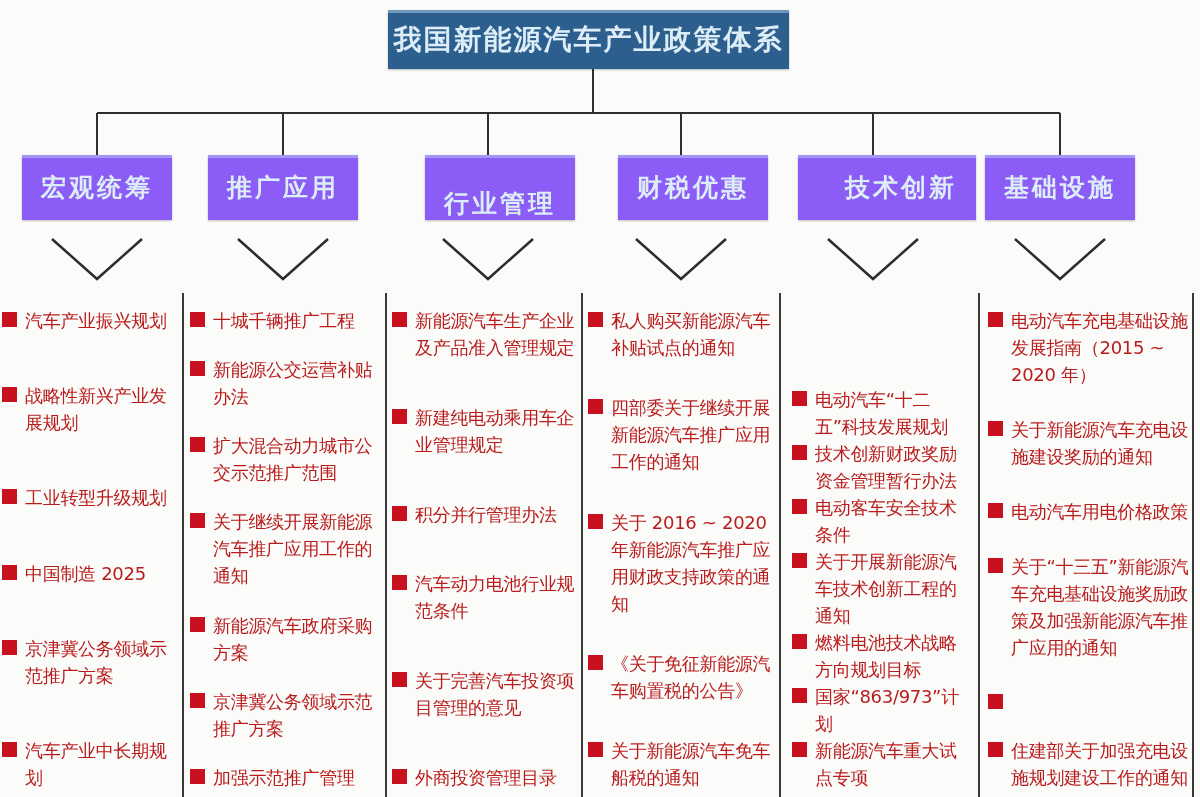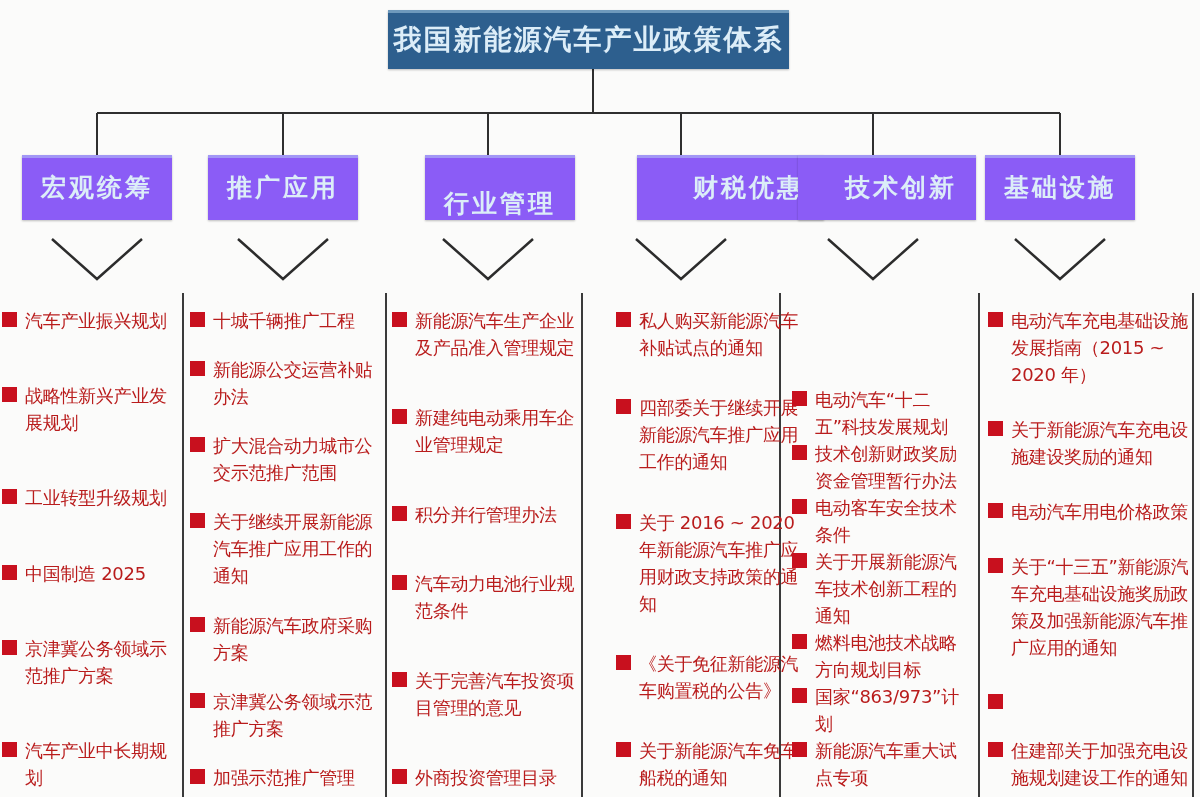--- a/index.html
+++ b/index.html
@@ -167,28 +167,28 @@
         </div>
         <div class="item">
           <span class="bullet"></span>
           <span class="item-text">关于完善汽车投资项目管理的意见</span>
         </div>
         <div class="item">
           <span class="bullet"></span>
           <span class="item-text">外商投资管理目录</span>
         </div>
       </div>
-      <div class="cat-box" style="left: 637px; padding-left: 37px;">
+      <div class="cat-box" style="left: 618px;">
         <span>财税优惠</span>
       </div>
       <svg class="chevron" width="110" height="52" viewBox="0 0 110 52" style="left: 626px;">
         <polyline points="10,6 55,46 100,6" fill="none" stroke="#2c2c2c" stroke-width="2.5"></polyline>
       </svg>
       <div class="divider" style="left: 779px;"></div>
-      <div class="col" style="left: 616px; width: 186px;">
+      <div class="col" style="left: 588px; width: 186px;">
         <div class="item">
           <span class="bullet"></span>
           <span class="item-text">私人购买新能源汽车补贴试点的通知</span>
         </div>
         <div class="item">
           <span class="bullet"></span>
           <span class="item-text">四部委关于继续开展新能源汽车推广应用工作的通知</span>
         </div>
         <div class="item">
           <span class="bullet"></span>

